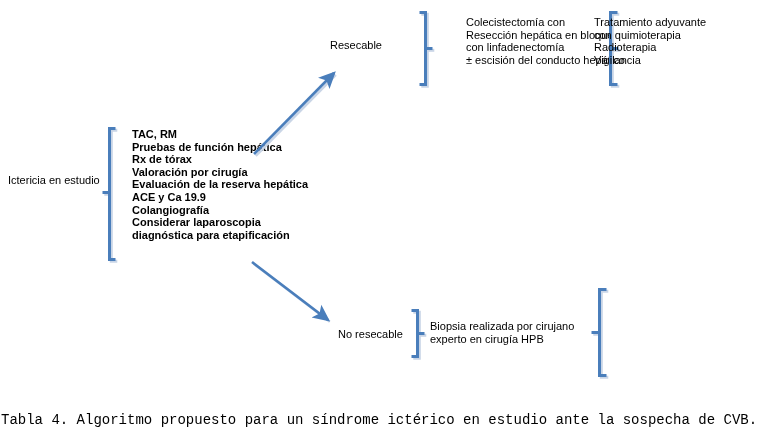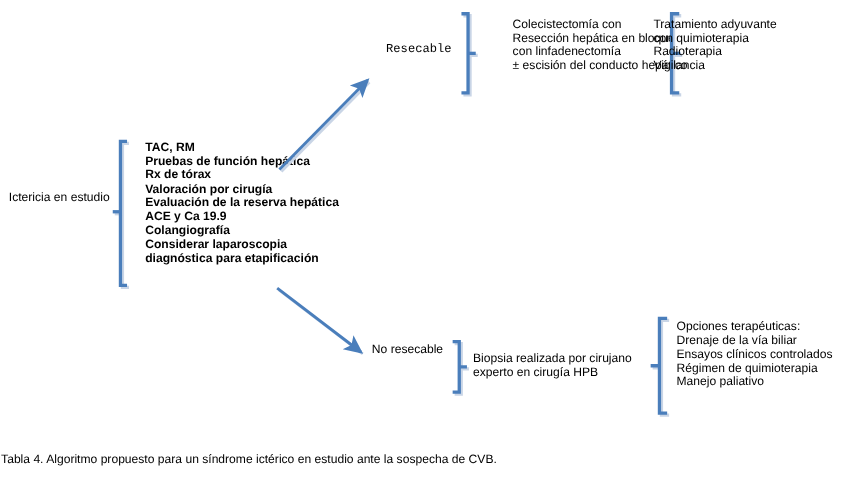--- a/index.html
+++ b/index.html
@@ -44,22 +44,22 @@
 
   
   .arrow {
     position: absolute;
   }
   .arrow svg { display: block; overflow: visible; }
 
   
   .caption {
     position: absolute;
-    font-family: Liberation Sans, sans-serif;
-    font-size: 11px;
+    font-family: Liberation Mono, monospace;
+    font-size: 14px;
     color: #000000;
     white-space: nowrap;
   }
 </style>
 </head>
 <body>
 
 <div id="canvas">
 
   <div class="node-label" style="left:8px; top:174px;">Ictericia en estudio</div>
@@ -90,21 +90,21 @@
       <defs>
         <marker id="ah-up" markerWidth="7" markerHeight="7" refX="5.6" refY="3.5" orient="auto" markerUnits="strokeWidth">
           <path d="M0,0.4 L6.6,3.5 L0,6.6 L1.5,3.5 z" fill="#4A7EBB"></path>
         </marker>
       </defs>
       <line x1="6" y1="92" x2="86" y2="11" stroke="#C9D5E6" stroke-width="2.6" transform="translate(1.8,1.8)"></line>
       <line x1="6" y1="92" x2="86" y2="11" stroke="#4A7EBB" stroke-width="2.6" marker-end="url(#ah-up)"></line>
     </svg>
   </div>
 
-  <div class="node-label" style="left:351px; top:39px;font-family:Liberation Mono, monospace;">Resecable</div>
+  <div class="node-label" style="left:330px; top:39px;">Resecable</div>
 
   <div class="brace" style="left:416px; top:11px;">
     <svg width="22" height="78" viewBox="0 0 22 78">
       <g transform="translate(1.5,1.5)">
         <path d="M 2 0 L 8 0 L 8 72 L 2 72" fill="none" stroke="#C9D5E6" stroke-width="3" transform="translate(1.8,1.8)"></path>
         <path d="M 8 36 L 15 36" fill="none" stroke="#C9D5E6" stroke-width="3" transform="translate(1.8,1.8)"></path>
         <path d="M 2 0 L 8 0 L 8 72 L 2 72" fill="none" stroke="#4A7EBB" stroke-width="3"></path>
         <path d="M 8 36 L 15 36" fill="none" stroke="#4A7EBB" stroke-width="3"></path>
       </g>
     </svg>
@@ -136,21 +136,21 @@
       <defs>
         <marker id="ah-dn" markerWidth="7" markerHeight="7" refX="5.6" refY="3.5" orient="auto" markerUnits="strokeWidth">
           <path d="M0,0.4 L6.6,3.5 L0,6.6 L1.5,3.5 z" fill="#4A7EBB"></path>
         </marker>
       </defs>
       <line x1="4" y1="6" x2="80" y2="64" stroke="#C9D5E6" stroke-width="2.6" transform="translate(1.8,1.8)"></line>
       <line x1="4" y1="6" x2="80" y2="64" stroke="#4A7EBB" stroke-width="2.6" marker-end="url(#ah-dn)"></line>
     </svg>
   </div>
 
-  <div class="node-label" style="left:338px; top:312px;">No resecable</div>
+  <div class="node-label" style="left:338px; top:328px;">No resecable</div>
 
   <div class="brace" style="left:408px; top:309px;">
     <svg width="22" height="52" viewBox="0 0 22 52">
       <g transform="translate(1.5,1.5)">
         <path d="M 2 0 L 8 0 L 8 46 L 2 46" fill="none" stroke="#C9D5E6" stroke-width="3" transform="translate(1.8,1.8)"></path>
         <path d="M 8 23 L 15 23" fill="none" stroke="#C9D5E6" stroke-width="3" transform="translate(1.8,1.8)"></path>
         <path d="M 2 0 L 8 0 L 8 46 L 2 46" fill="none" stroke="#4A7EBB" stroke-width="3"></path>
         <path d="M 8 23 L 15 23" fill="none" stroke="#4A7EBB" stroke-width="3"></path>
       </g>
     </svg>
@@ -163,21 +163,16 @@
     <svg width="24" height="92" viewBox="0 0 24 92">
       <g transform="translate(1.5,1.5)">
         <path d="M 17 0 L 10 0 L 10 86 L 17 86" fill="none" stroke="#C9D5E6" stroke-width="3" transform="translate(1.8,1.8)"></path>
         <path d="M 10 43 L 2 43" fill="none" stroke="#C9D5E6" stroke-width="3" transform="translate(1.8,1.8)"></path>
         <path d="M 17 0 L 10 0 L 10 86 L 17 86" fill="none" stroke="#4A7EBB" stroke-width="3"></path>
         <path d="M 10 43 L 2 43" fill="none" stroke="#4A7EBB" stroke-width="3"></path>
       </g>
     </svg>
   </div>
 
-  <div class="txt" style="left:615px; top:291px;">Opciones terapéuticas:
-Drenaje de la vía biliar
-Ensayos clínicos controlados
-Régimen de quimioterapia
-Manejo paliativo</div>
 
   <div class="caption" style="left:1px; top:412px;">Tabla 4. Algoritmo propuesto para un síndrome ictérico en estudio ante la sospecha de CVB.</div>
 
 </div>
 
 </body></html>

